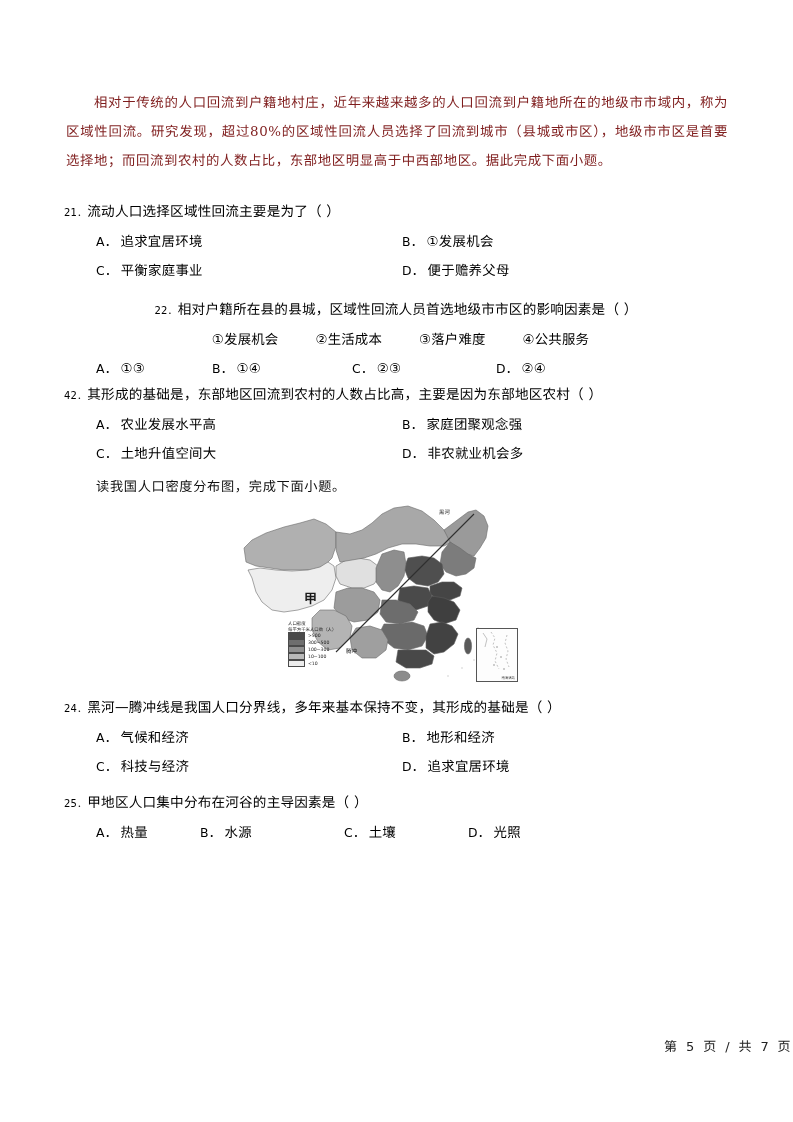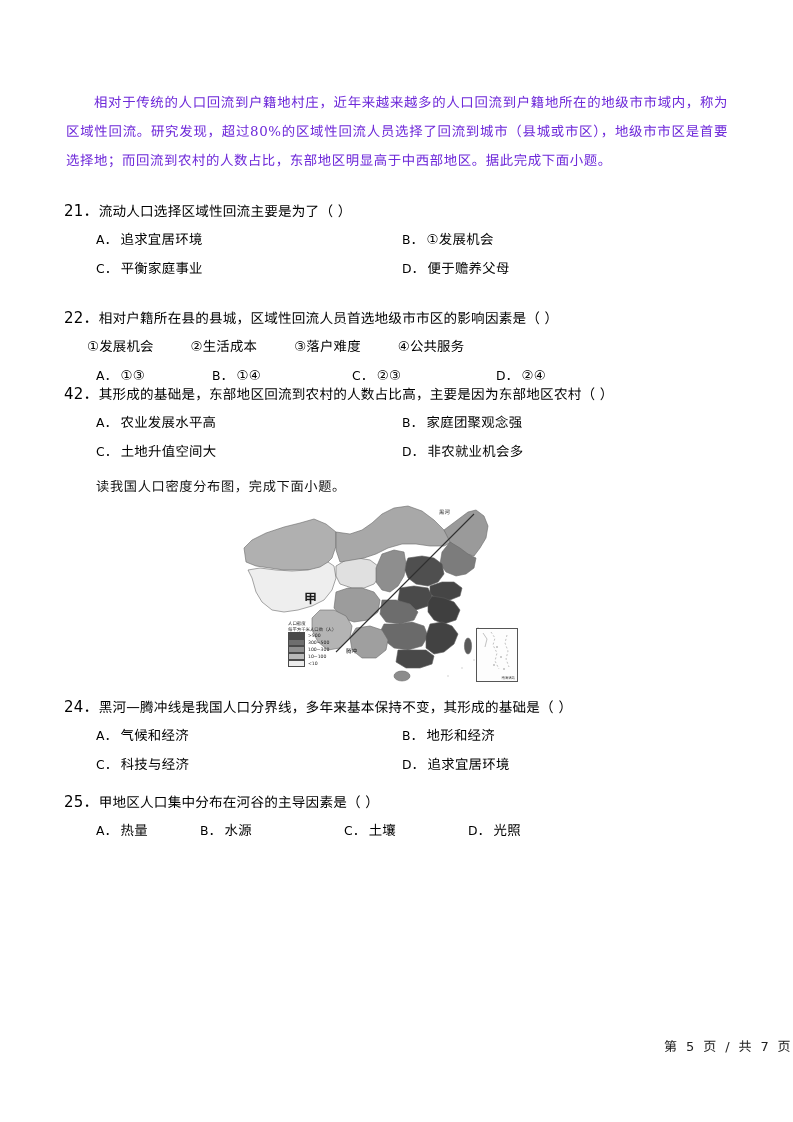--- a/index.html
+++ b/index.html
@@ -29,38 +29,38 @@
     left: 66px;
     top: 88px;
     width: 662px;
     font-family: "DejaVu Serif", "Liberation Serif", serif;
     font-size: 13.4px;
     line-height: 29px;
     letter-spacing: 0.6px;
     text-align: justify;
     text-justify: inter-ideograph;
     text-indent: 28px;
-    color: #6d28d9;
+    color: #7f1d1d;
   }
 
   
   .qblock {
     position: absolute;
     left: 64px;
     width: 664px;
   }
   .qstem {
     font-size: 13.6px;
     line-height: 26px;
     letter-spacing: 0.2px;
     white-space: nowrap;
   }
   .qnum {
     font-family: "DejaVu Sans", "Liberation Sans", sans-serif;
-    font-size: 15px;
+    font-size: 10px;
   }
   .qtext {
     font-family: "DejaVu Sans", "Liberation Sans", sans-serif;
     font-size: 13.6px;
   }
 
   .subitems {
     margin-top: 3px;
     font-size: 13.4px;
     line-height: 26px;
@@ -229,21 +229,21 @@
     <div class="optrow">
       <div class="opt c2-a">
         <span class="lbl">C．</span><span>平衡家庭事业</span>
       </div>
       <div class="opt c2-b">
         <span class="lbl">D．</span><span>便于赡养父母</span>
       </div>
     </div>
   </div>
 
-  <div class="qblock" style="top:305px;">
+  <div class="qblock" style="top:296px;text-align:center;">
     <div class="qstem">
       <span class="qnum">22．</span><span class="qtext">相对户籍所在县的县城，区域性回流人员首选地级市市区的影响因素是（    ）</span>
     </div>
     <div class="subitems">
       <span>①发展机会</span><span>②生活成本</span><span>③落户难度</span><span>④公共服务</span>
     </div>
     <div class="optrow">
       <div class="opt k4-a">
         <span class="lbl">A．</span><span>①③</span>
       </div>

